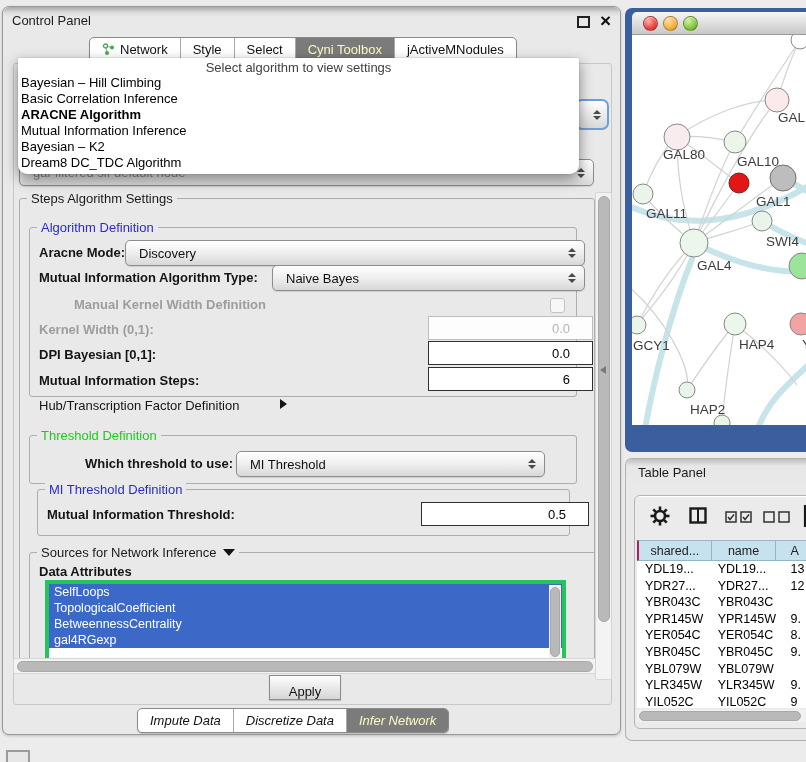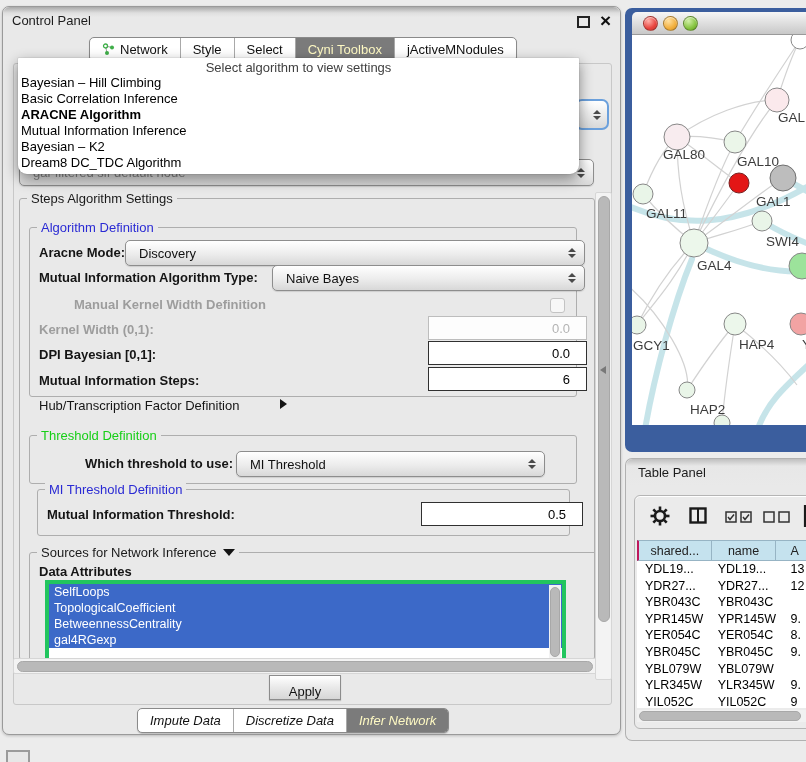--- a/index.html
+++ b/index.html
@@ -13,21 +13,21 @@
   .lbl.dis{color:#9d9d9d;}
   .group{position:absolute;border:1px solid #aeaeae;border-radius:3px;}
   .gtitle{position:absolute;top:-8px;left:7px;background:#e9e9e9;padding:0 4px;font-size:13px;white-space:nowrap;color:#1a1a1a;display:flex;align-items:center;gap:6px;}
   .gtitle.blue{color:#2a2ad4;}
   .gtitle.green{color:#17cf17;}
   .combo{position:absolute;border:1px solid #8d8d8d;border-radius:5px;background:linear-gradient(#ffffff,#ececec 55%,#d8d8d8);display:flex;align-items:center;padding-left:13px;font-size:13px;color:#111;box-shadow:0 1px 1px rgba(0,0,0,.12);}
   .combo-arrows{position:absolute;right:8px;top:50%;transform:translateY(-50%);display:flex;flex-direction:column;gap:2px;}
   .combo-arrows i{display:block;width:0;height:0;border-left:4px solid transparent;border-right:4px solid transparent;}
   .combo-arrows i.up{border-bottom:4px solid #4a4a4a;}
   .combo-arrows i.dn{border-top:4px solid #4a4a4a;}
-  .tfield{position:absolute;background:#fff;border:1px solid #303030;font-size:13px;color:#000;display:flex;align-items:center;justify-content:flex-end;padding-right:16px;}
+  .tfield{position:absolute;background:#fff;border:1px solid #303030;font-size:13px;color:#000;display:flex;align-items:center;justify-content:flex-end;padding-right:22px;}
   .tfield.dis{border:1px solid #bdbdbd;color:#b3b3b3;background:#fdfdfd;}
   .checkbox{position:absolute;width:13px;height:13px;border:1px solid #c3c3c3;border-radius:3px;background:#f7f7f7;}
   .seg{position:absolute;display:flex;height:23px;background:#fff;border:1px solid #8a8a8a;border-radius:5px;overflow:hidden;box-shadow:0 1px 1px rgba(0,0,0,.18);}
   .seg-item{display:flex;align-items:center;gap:5px;padding:0 12px;font-size:13px;color:#111;border-left:1px solid #a9a9a9;white-space:nowrap;text-align:center;}
   .seg-item:first-child{border-left:none;}
   .seg-item.sel{background:#7b7b7b;color:#fef9c3;}
   .btn{position:absolute;border:1px solid #8c8c8c;border-radius:0;background:linear-gradient(#ffffff,#e9e9e9 50%,#d6d6d6);font-size:13px;color:#111;display:flex;align-items:flex-end;justify-content:center;box-shadow:0 1px 1px rgba(0,0,0,.18);}
   .sbar{position:absolute;background:#f3f3f3;border:1px solid #d6d6d6;border-radius:2px;}
   .thumb{position:absolute;background:#b9b9b9;border:1px solid #a8a8a8;border-radius:6px;}
   .tri-right{display:inline-block;width:0;height:0;border-top:5px solid transparent;border-bottom:5px solid transparent;border-left:7px solid #141414;}

